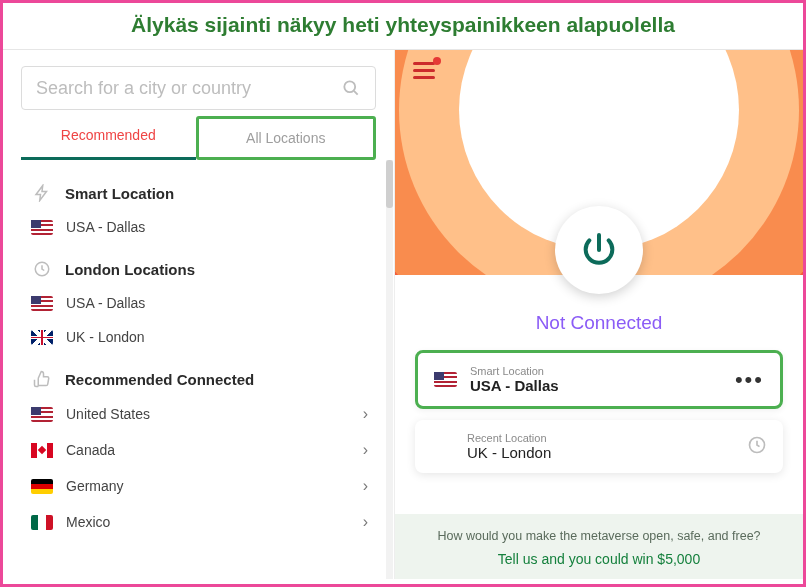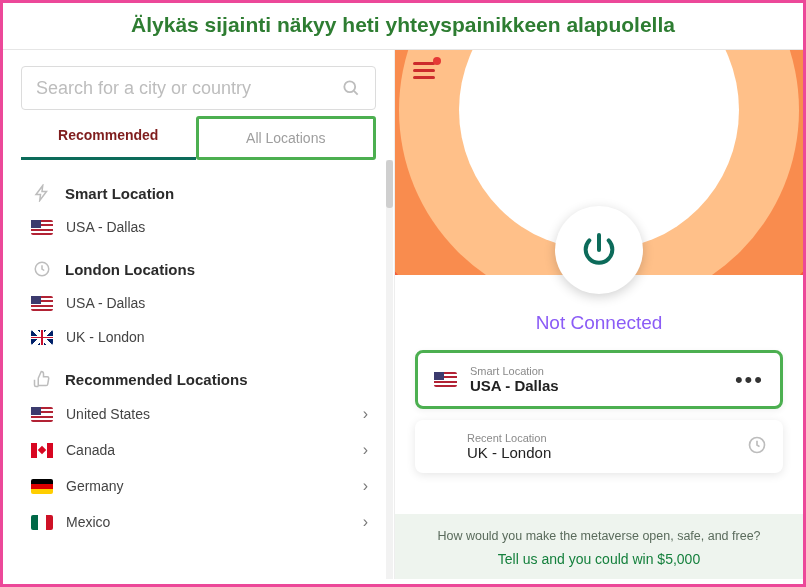--- a/index.html
+++ b/index.html
@@ -13,21 +13,21 @@
 .body-row { display:flex; height:calc(100% - 52px); }
 
 
 .left { width:392px; border-right:1px solid #eee; display:flex; flex-direction:column; background:#fff; }
 .search-wrap { padding:16px 18px 6px; }
 .search { border:1px solid #dcdcdc; border-radius:4px; height:44px; display:flex; align-items:center; padding:0 14px; color:#bdbdbd; }
 .search input { flex:1; border:0; outline:0; font-size:18px; color:#555; }
 .search input::placeholder { color:#bdbdbd; }
 .tabs { display:flex; padding:0 18px; }
 .tab { flex:1; text-align:center; padding:11px 0; font-size:14px; cursor:pointer; color:#9e9e9e; position:relative; }
-.tab.active { color:#7f1d1d; font-weight:700; }
+.tab.active { color:#ef4444; font-weight:400; }
 .tab.active::after { content:""; position:absolute; left:0; right:0; bottom:0; height:3px; background:#0c6b5a; }
 .tab.highlight { border:3px solid #4caf50; border-radius:3px; }
 .list { flex:1; overflow:hidden; padding:8px 0 0 28px; position:relative; }
 .sec-head { display:flex; align-items:center; gap:12px; padding:14px 0 6px; }
 .sec-head .icn { width:22px; height:22px; display:flex; align-items:center; justify-content:center; color:#bdbdbd; }
 .sec-head .txt { font-weight:700; color:#2b2b2b; font-size:15px; }
 .row { display:flex; align-items:center; gap:13px; padding:9px 26px 9px 0; cursor:pointer; }
 .row .flag { width:22px; height:15px; border-radius:2px; flex:0 0 22px; }
 .row .label { flex:1; color:#444; font-size:14px; }
 .row .chev { color:#7a7a7a; font-size:16px; }
@@ -143,21 +143,21 @@
           <span class="flag f-uk"></span>
           <span class="label">UK - London</span>
         </div>
 
         <div class="sec-head">
           <span class="icn">
             <svg width="18" height="18" viewBox="0 0 24 24" fill="none" stroke="#bdbdbd" stroke-width="2">
                 <path d="M7 22V11M2 13v7a2 2 0 0 0 2 2h3M7 11l4-9a3 3 0 0 1 3 3v4h5a2 2 0 0 1 2 2l-1.4 8a2 2 0 0 1-2 1.7H7"></path>
               </svg>
           </span>
-          <span class="txt">Recommended Locations</span>
+          <span class="txt">Recommended Connected</span>
         </div>
         <div class="row">
           <span class="flag f-us"></span>
           <span class="label">United States</span>
           <span class="chev">›</span>
         </div>
         <div class="row">
           <span class="flag f-ca">
               <span class="leaf"></span>
             </span>

